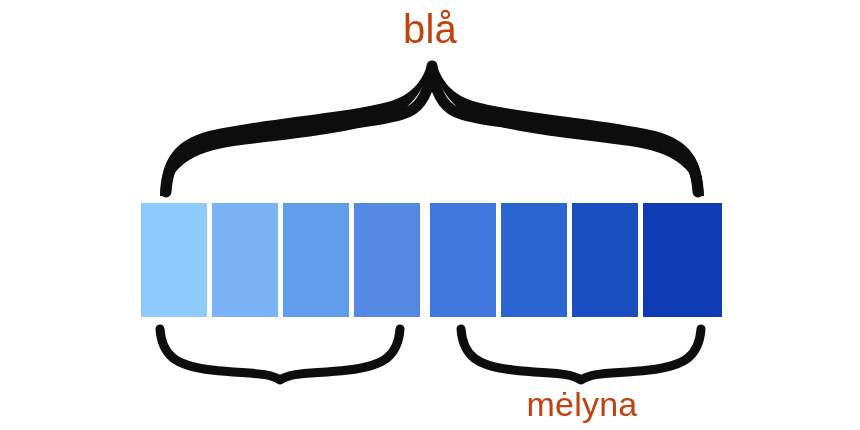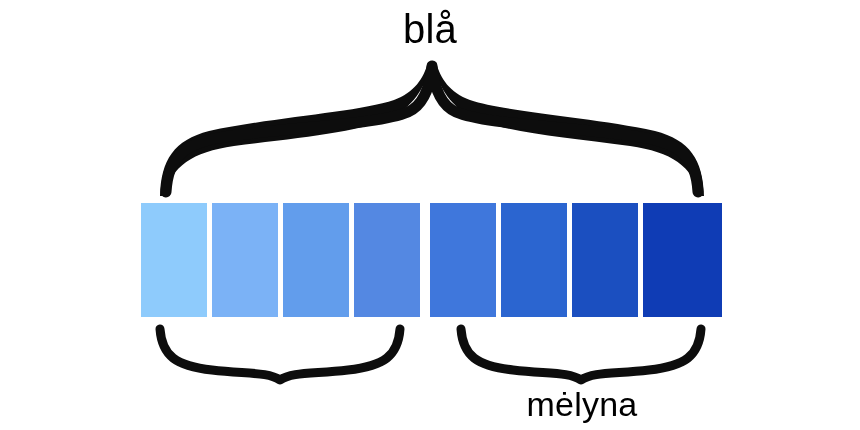--- a/index.html
+++ b/index.html
@@ -19,21 +19,21 @@
     width: 860px;
     height: 430px;
     background: #ffffff;
   }
   .label {
     position: absolute;
     text-align: center;
     white-space: nowrap;
     font-family: "Liberation Sans", sans-serif;
     font-weight: 400;
-    color: #000000;
+    color: #c2410c;
     letter-spacing: 0.2px;
     user-select: none;
   }
   #top-label {
     left: 0;
     width: 860px;
     top: 6px;
     font-size: 40px;
     line-height: 46px;
   }

